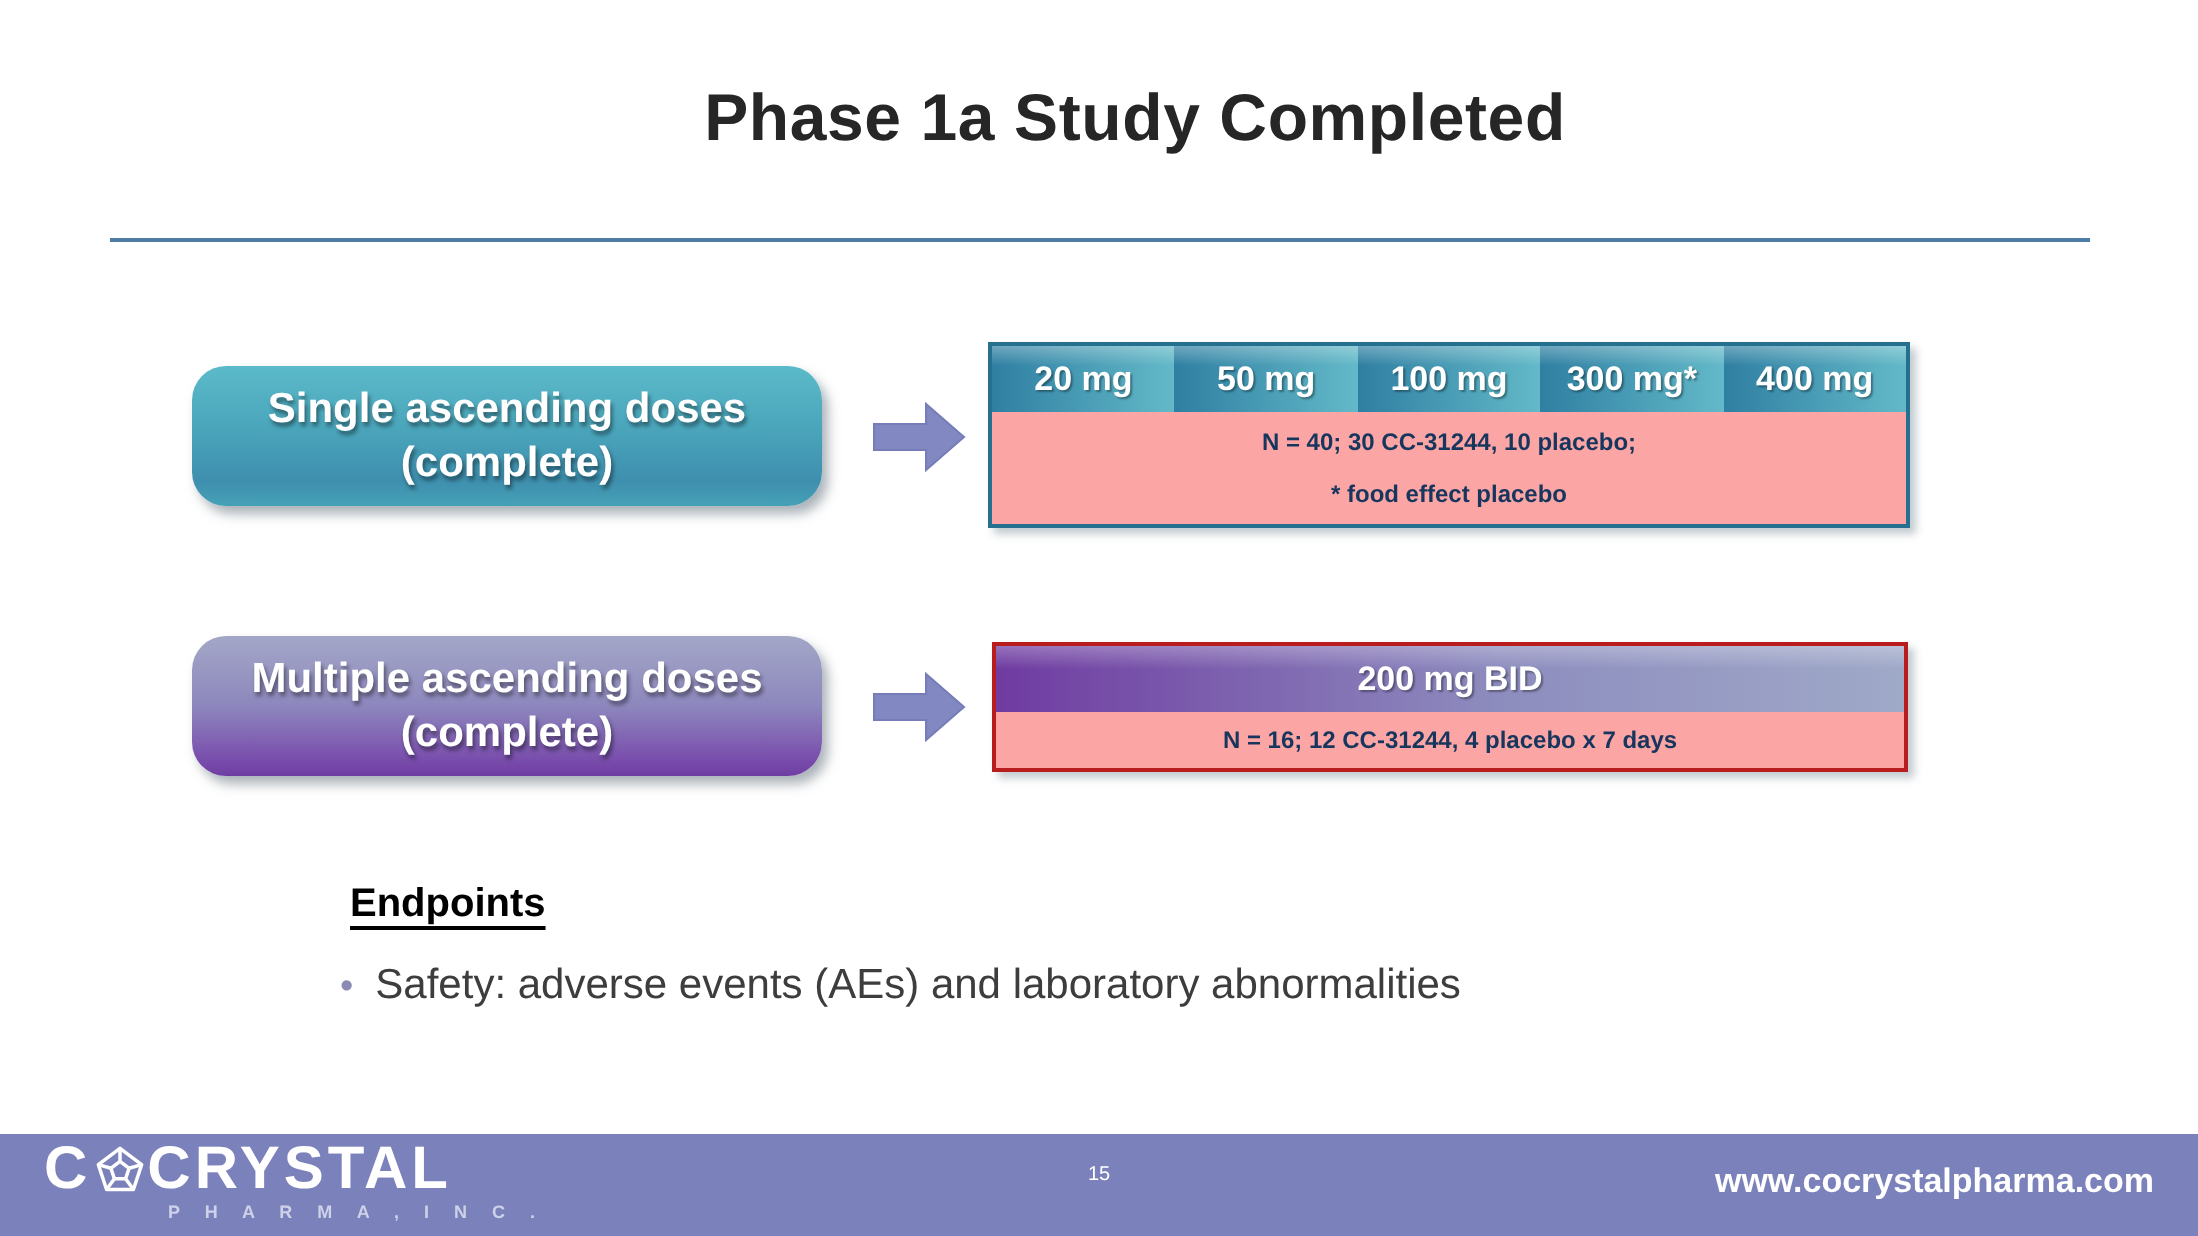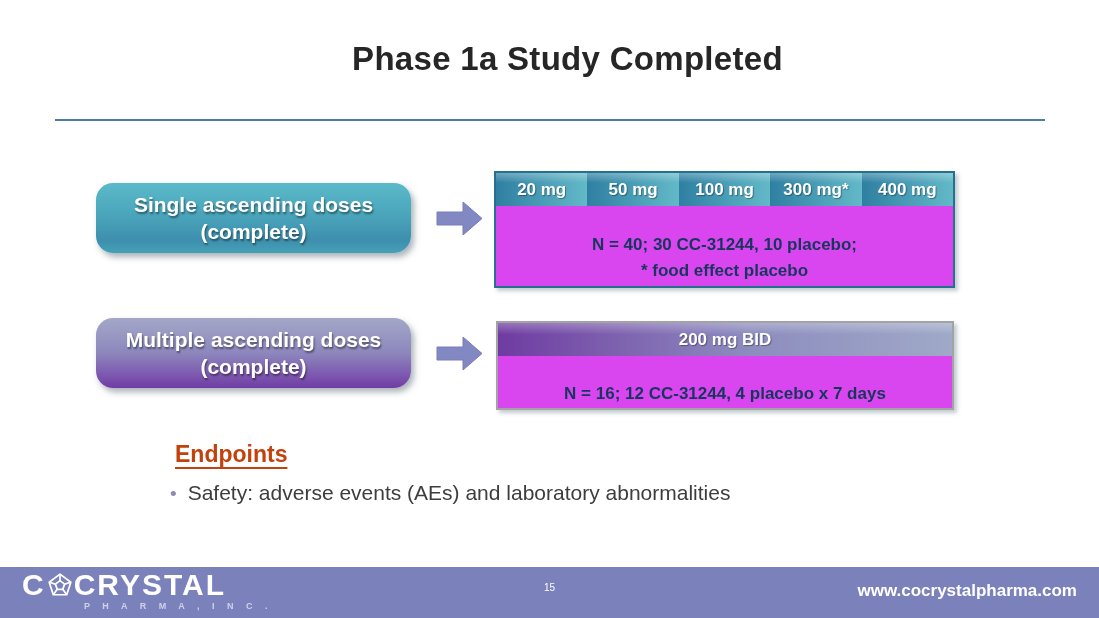--- a/index.html
+++ b/index.html
@@ -39,54 +39,53 @@
     background:linear-gradient(180deg, var(--purple-btn-top,#a3a7c7) 0%, #8d87bd 50%, #7b52ae 85%, var(--purple-btn-bottom,#6f3da3) 100%);
   }
 
   
   .flow-arrow { position:absolute; left:436px; width:47px; height:39px; }
   .flow-arrow.a1 { top:199px; }
   .flow-arrow.a2 { top:334px; }
 
   
   .dose-table {
-    position:absolute; background:#d946ef;
+    position:absolute; background:#fca5a5;
     box-shadow:3px 3px 4px rgba(120,140,150,0.45);
   }
   .dose-table.t1 { left:494px; top:171px; width:461px; border:2px solid var(--teal-dark,#26708f); }
-  .dose-table.t2 { left:496px; top:321px; width:458px; border:2px solid #a3a3a3; }
+  .dose-table.t2 { left:496px; top:321px; width:458px; border:2px solid #b91c1c; }
   .dose-header { display:flex; height:33px; }
   .dose-cell {
     flex:1; display:flex; align-items:center; justify-content:center;
     color:#ffffff; font-weight:bold; font-size:17px;
     text-shadow:1px 1px 1px rgba(0,0,0,0.35);
   }
   .t1 .dose-cell {
     background:
       linear-gradient(180deg, rgba(255,255,255,0.30) 0%, rgba(255,255,255,0) 30%),
       linear-gradient(90deg, var(--teal-dark2,#2f7fa2) 0%, var(--teal-light,#63b9c8) 100%);
   }
   .t2 .dose-cell {
     background:
       linear-gradient(180deg, rgba(255,255,255,0.28) 0%, rgba(255,255,255,0) 35%),
       linear-gradient(90deg, var(--purple-dark,#6f3ba1) 0%, #8d8cbe 55%, var(--lavender,#9fa9c8) 100%);
   }
   .dose-note {
     display:flex; flex-direction:column; align-items:center; justify-content:center;
-    text-align:center; color:var(--navy,#17365d); font-weight:bold; font-size:17px;
+    text-align:center; color:var(--navy,#17365d); font-weight:bold; font-size:12px;
     line-height:26px;
-    margin-top:24px;
   }
   .t1 .dose-note { height:56px; }
   .t2 .dose-note { height:28px; }
 
   
   .endpoints-heading {
     position:absolute; left:175px; top:441px;
-    font-size:23px; font-weight:bold; color:#c2410c;
+    font-size:20px; font-weight:bold; color:#000000;
     text-decoration:underline; text-underline-offset:5px; text-decoration-thickness:2px;
   }
   .bullet-row {
     position:absolute; left:170px; top:481px;
     font-size:21px; color:#3d3d3d; display:flex; align-items:baseline;
   }
   .bullet-glyph { color:#8a8ab5; margin-right:11px; font-size:19px; }
 
   
   .footer {

